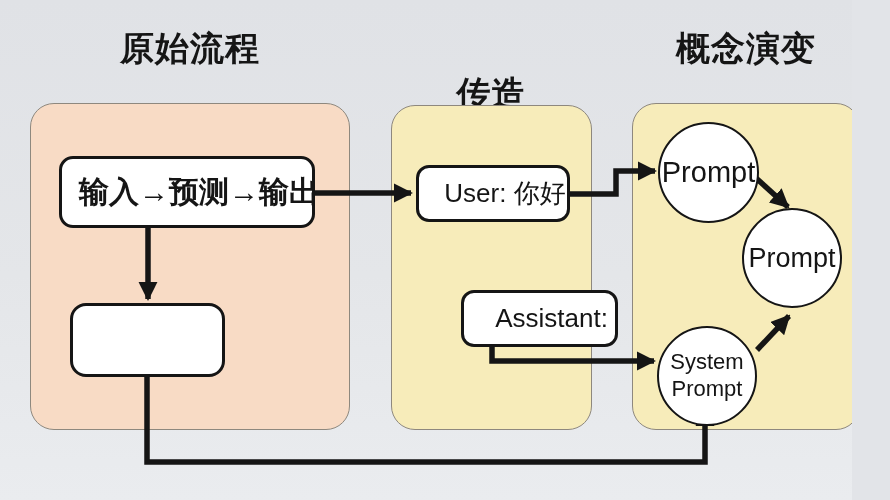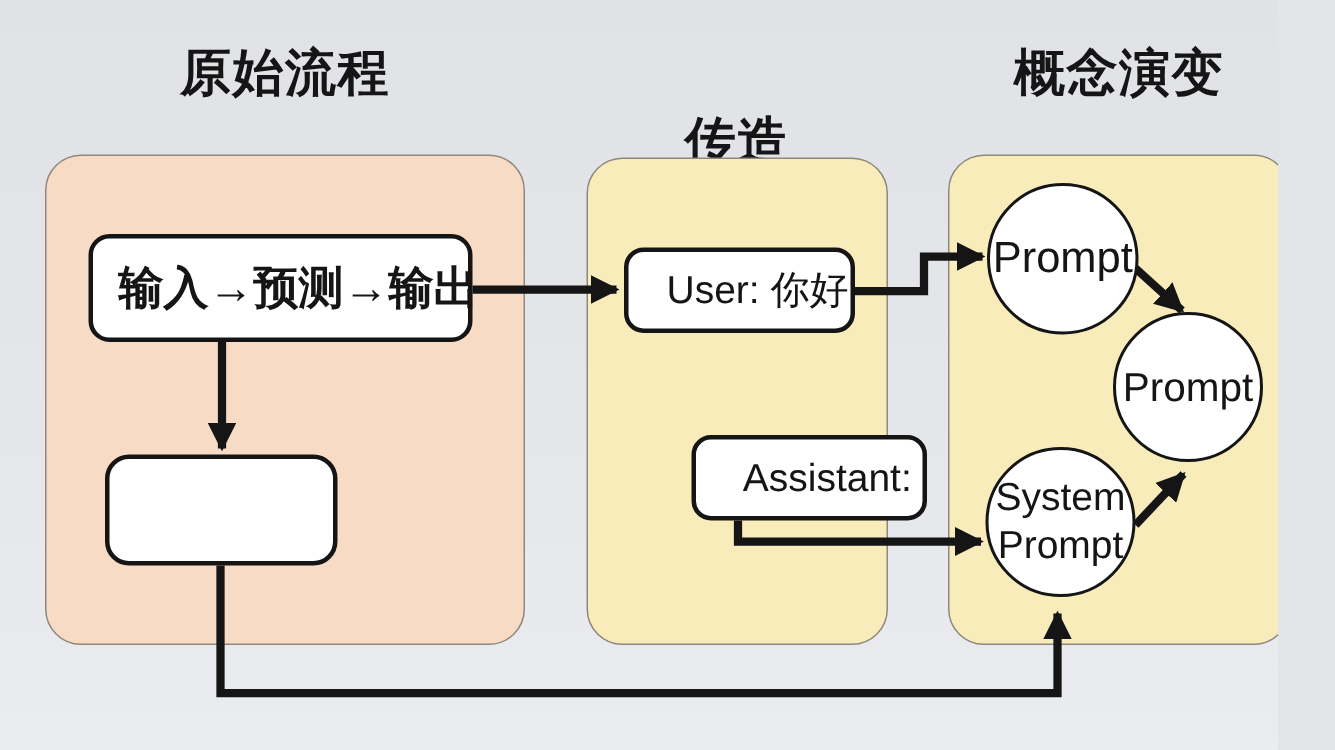--- a/index.html
+++ b/index.html
@@ -27,21 +27,21 @@
     display:flex;align-items:center;justify-content:center;text-align:center;
   }
   .rect{border-radius:14px;padding-left:24px;}
   .b-process{left:59px;top:156px;width:256px;height:72px;font-size:30px;font-weight:600;white-space:nowrap;}
   .b-empty{left:70px;top:303px;width:155px;height:74px;border-radius:16px;}
   .b-user{left:416px;top:165px;width:154px;height:57px;font-size:26px;border-radius:13px;white-space:nowrap;text-align:right;}
   .b-assistant{left:413px;top:290px;width:157px;height:57px;font-size:26px;border-radius:13px;white-space:nowrap;margin-left:48px;}
   .circle{border-radius:50%;border-width:2.5px;}
   .c-prompt{left:658px;top:122px;width:101px;height:101px;font-size:29px;white-space:nowrap;}
   .c-context{left:742px;top:208px;width:100px;height:100px;font-size:27px;white-space:nowrap;}
-  .c-system{left:657px;top:298px;width:100px;height:100px;font-size:26px;line-height:1.22;padding:0 4px;}
+  .c-system{left:657px;top:326px;width:100px;height:100px;font-size:22px;line-height:1.22;padding:0 4px;}
   .arrows{position:absolute;left:0;top:0;pointer-events:none;}
 </style>
 </head>
 <body>
 
 <div class="stage">
 
   <div class="col-title t1">原始流程</div>
   <div class="col-title t2">传造</div>
   <div class="col-title t3">概念演变</div>

